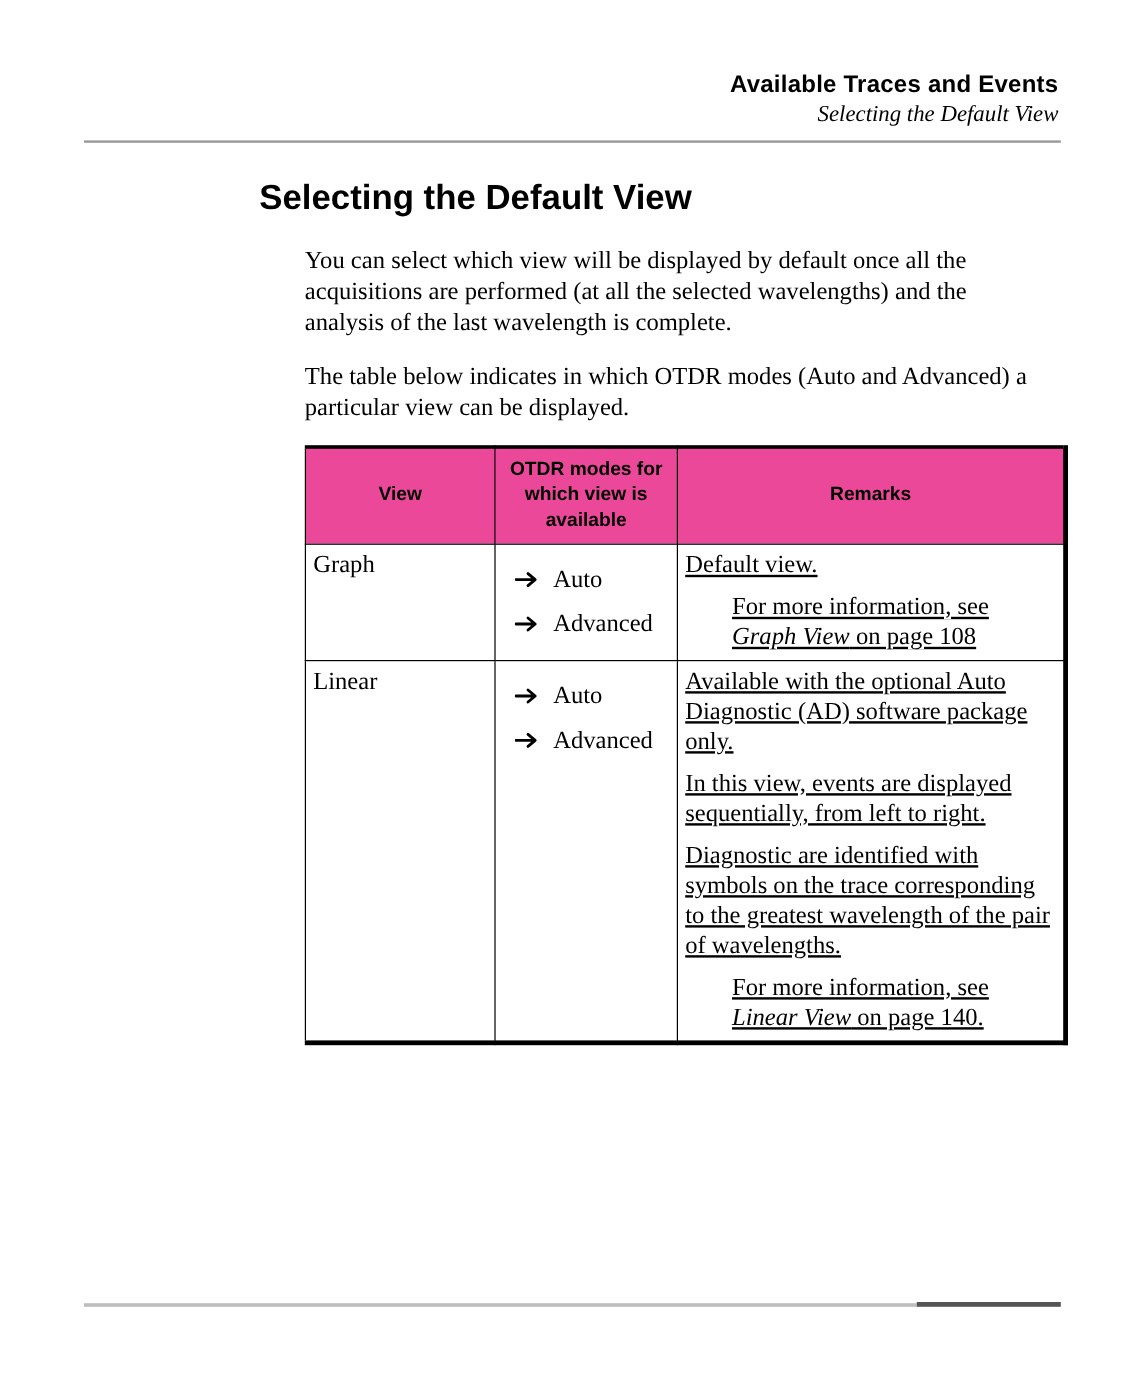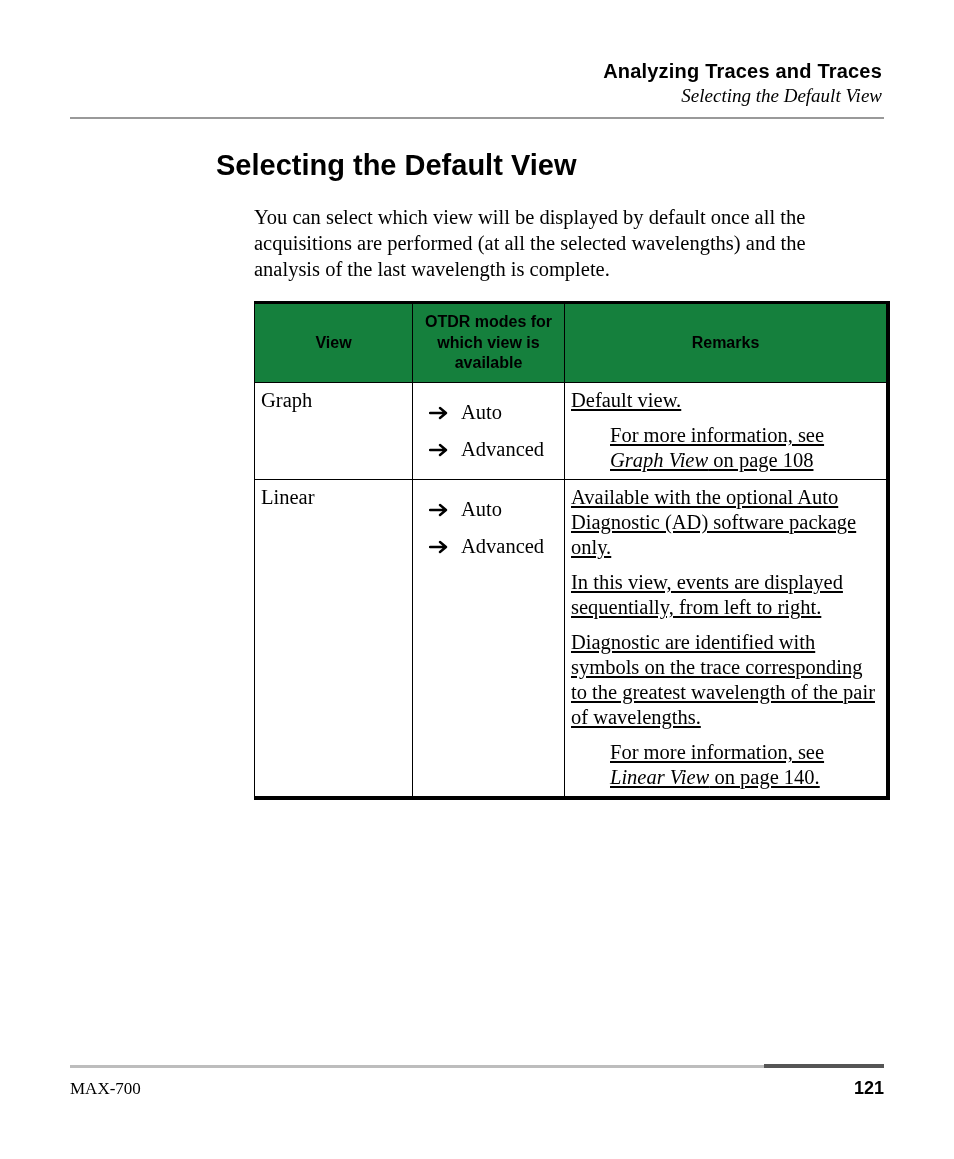--- a/index.html
+++ b/index.html
@@ -62,21 +62,21 @@
     width: 100%;
     font-size: 20.5px;
   }
   table.views th, table.views td {
     border: 1.5px solid #000;
     padding: 5px 6px 6px 6px;
     vertical-align: top;
     line-height: 1.22;
   }
   table.views thead th {
-    background: #15803d;
+    background: #ec4899;
     font-family: Verdana, Geneva, sans-serif;
     font-weight: 800;
     font-size: 16px;
     text-align: center;
     vertical-align: middle;
     line-height: 1.3;
     padding-top: 8px;
     padding-bottom: 8px;
   }
   table.views {
@@ -139,29 +139,30 @@
     font-weight: 800;
     font-size: 18px;
   }
 </style>
 </head>
 <body>
 
 <div class="page">
 
   <div class="running-head">
-    <div class="chapter">Analyzing Traces and Traces</div>
+    <div class="chapter">Available Traces and Events</div>
     <div class="section">Selecting the Default View</div>
   </div>
   <hr class="head-rule">
 
   <div class="h1">Selecting the Default View</div>
 
   <div class="body-text">
     <p>You can select which view will be displayed by default once all the acquisitions are performed (at all the selected wavelengths) and the analysis of the last wavelength is complete.</p>
+    <p>The table below indicates in which OTDR modes (Auto and Advanced) a particular view can be displayed.</p>
   </div>
 
   <div class="tbl-wrap">
     <table class="views">
       <colgroup>
         <col style="width:158px">
         <col style="width:152px">
         <col>
       </colgroup>
       <thead>
@@ -232,19 +233,15 @@
         </tr>
       </tbody>
     </table>
   </div>
 
   <div class="footer">
     <div class="foot-rule-wrap">
       <div class="foot-rule-grey"></div>
       <div class="foot-rule-dark"></div>
     </div>
-    <div class="foot-line">
-      <span class="model">MAX-700</span>
-      <span class="pageno">121</span>
-    </div>
   </div>
 
 </div>
 
 </body></html>

